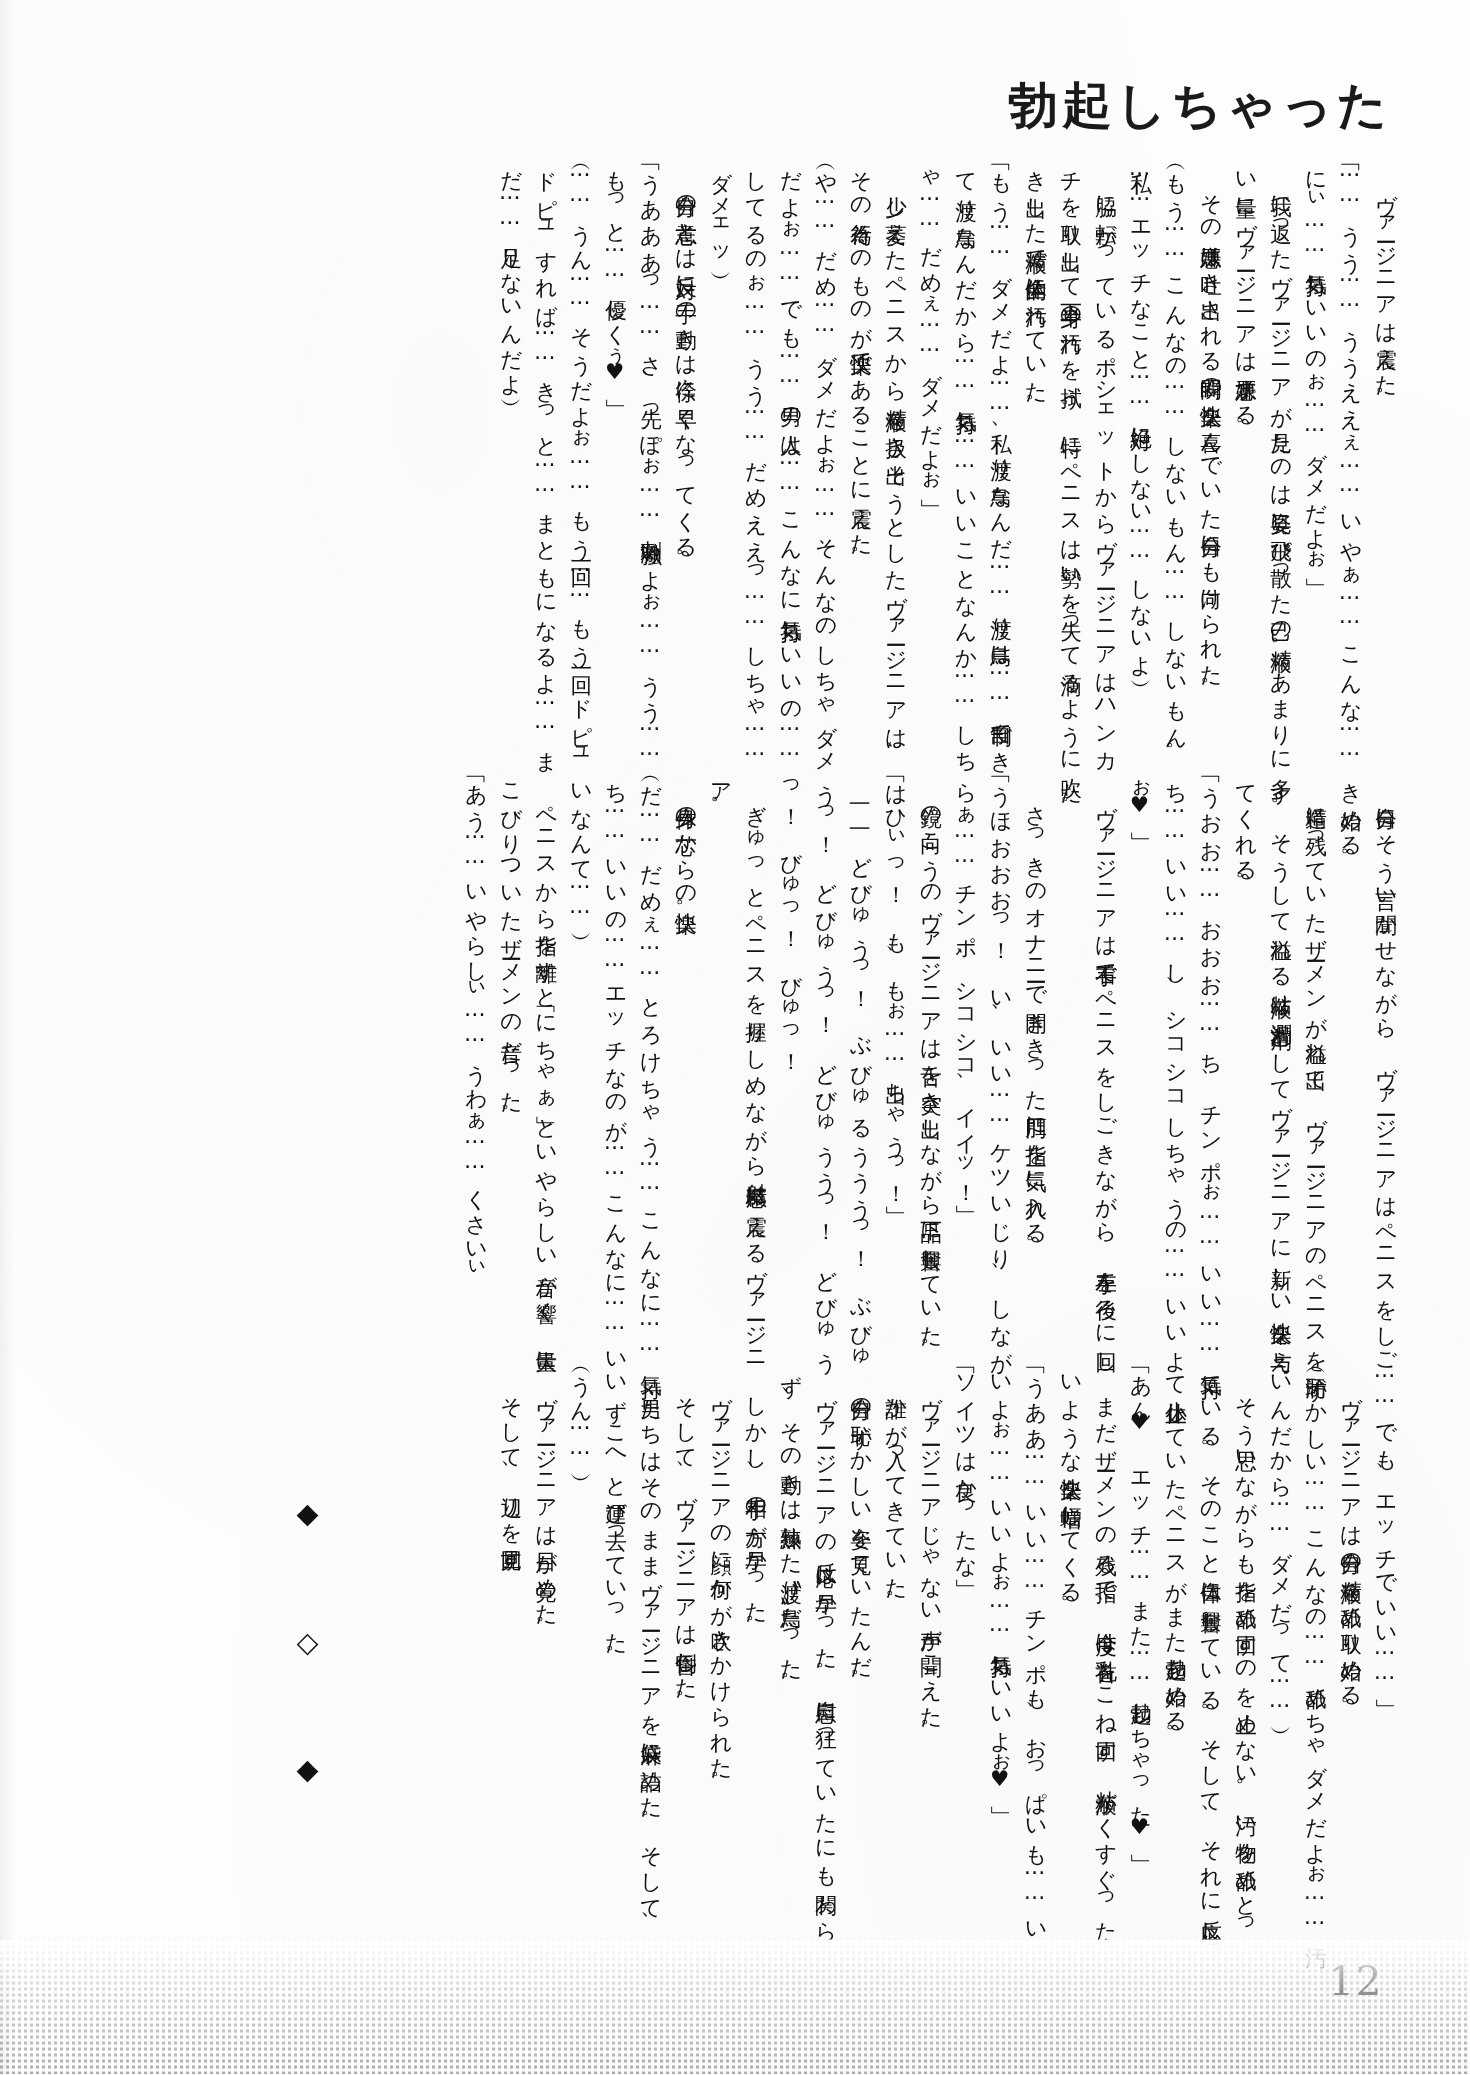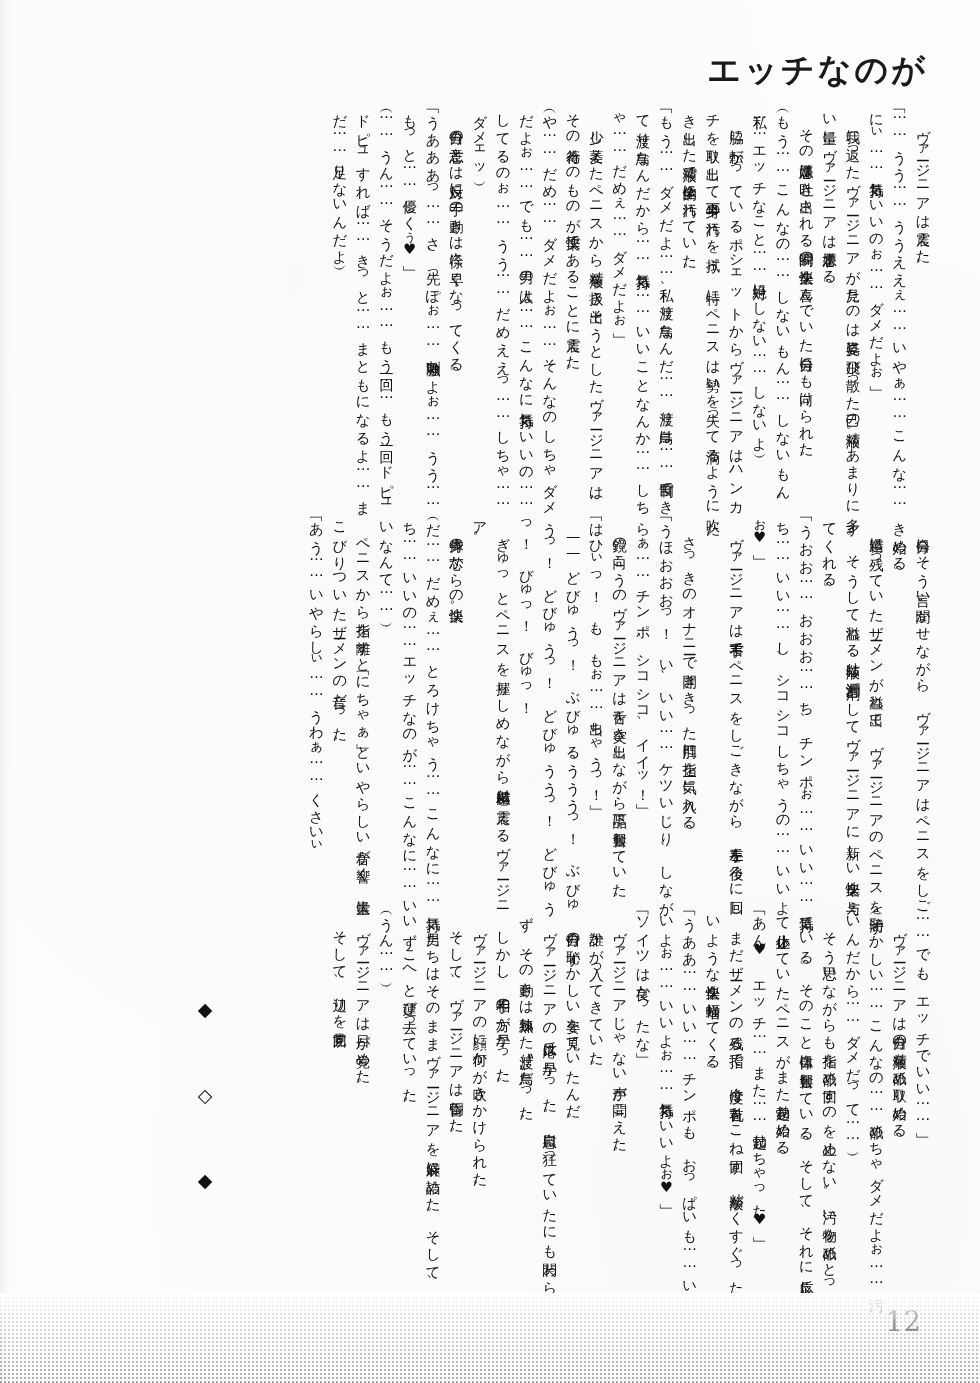--- a/index.html
+++ b/index.html
@@ -139,21 +139,21 @@
   }
 </style>
 </head>
 <body>
 
 <div id="page">
 
   <div id="paper-tint"></div>
   <div id="edge-left"></div>
 
-  <div id="title">エッチなのが</div>
+  <div id="title">勃起しちゃった</div>
 
   <div class="vblock" id="block-1">
     <p class="vpara">　ヴァージニアは震えた。</p>
     <p class="vpara">「……うう……ううええぇ……いやぁ……こんな……にぃ……気持ちいいのぉ……ダメだよぉ」</p>
     <p class="vpara">　我に返ったヴァージニアが見たのは姿見に飛び散った己の精液。あまりに多い量にヴァージニアは嫌悪する。</p>
     <p class="vpara">　その嫌悪は吐き出される瞬間の快楽を喜んでいた自分にも向けられた。</p>
     <p class="vpara">（もう……こんなの……しないもん……しないもん。私……エッチなこと……絶対にしない……しないよ）</p>
     <p class="vpara">　脇に転がっているポシェットからヴァージニアはハンカチを取り出して下半身の汚れを拭う。特にペニスは勢いを失って滴るように吹き出した精液で全体的に汚れていた。</p>
     <p class="vpara">「もう……ダメだよ……私、渡り鳥なんだ……渡り鳥は……自制できて渡り鳥なんだから……気持ち……いいことなんか……しちゃ……だめぇ……ダメだよぉ」</p>
     <p class="vpara">　少し萎えたペニスから精液を扱き出そうとしたヴァージニアは、その行為そのものが快楽であることに震えた。</p>

